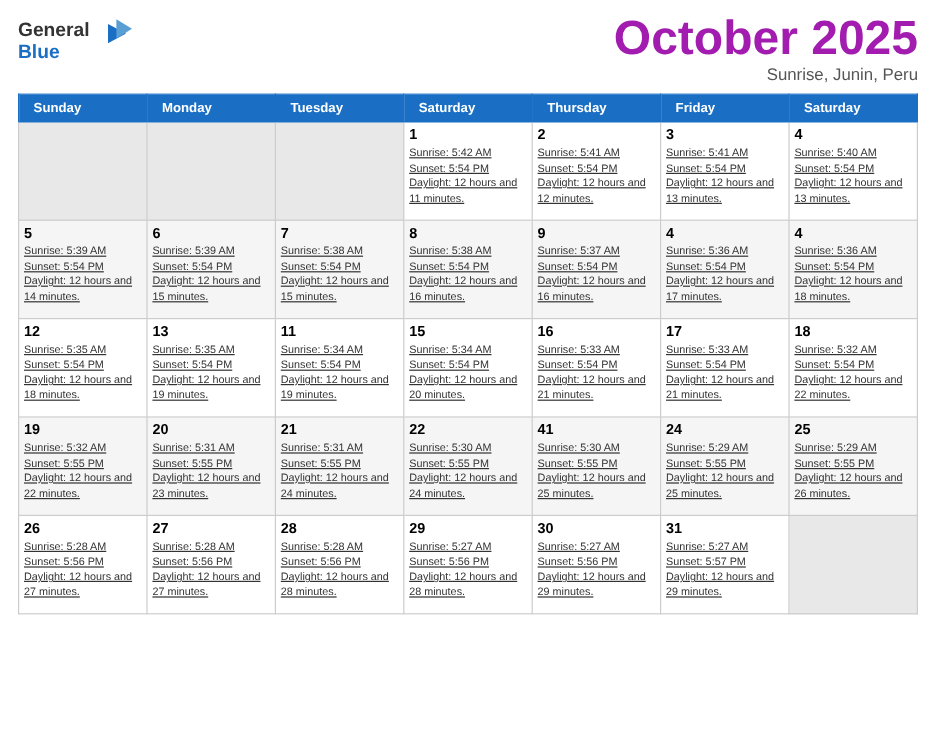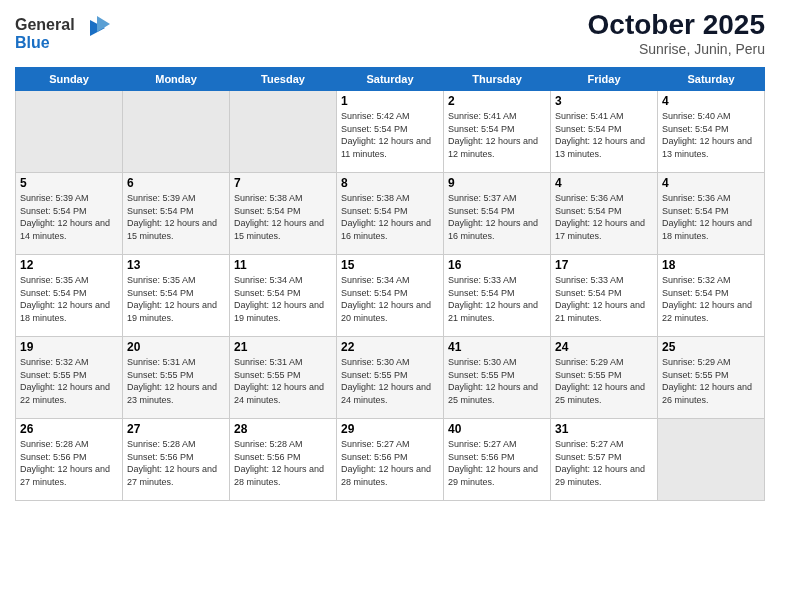--- a/index.html
+++ b/index.html
@@ -21,39 +21,39 @@
       margin-bottom: 8px;
     }
     .logo {
       display: flex;
       align-items: center;
     }
     .title-section {
       text-align: right;
     }
     .month-title {
-      font-size: 28px;
+      font-size: 40px;
       font-weight: bold;
-      color: #0f172a;
+      color: #a21caf;
       line-height: 1.1;
     }
     .location {
       font-size: 14px;
       color: #555;
     }
     table {
       width: 100%;
       border-collapse: collapse;
       font-size: 10px;
     }
     thead th {
       background-color: #1a6fc4;
       color: #fff;
-      text-align: center;
-      padding: 5px 1px;
+      text-align: left;
+      padding: 5px 12px;
       font-size: 11px;
       font-weight: bold;
       border: 1px solid #1a6fc4;
       margin-top: 27px;
     }
     tbody td {
       border: 1px solid #ccc;
       vertical-align: top;
       padding: 3px 4px;
       width: calc(100% / 7);
@@ -66,20 +66,21 @@
     .day-number {
       font-size: 12px;
       font-weight: bold;
       margin-bottom: 2px;
       display: block;
     }
     .day-info {
       font-size: 9px;
       color: #333;
       line-height: 1.4;
+      text-decoration: underline;
     }
     .empty-cell {
       background: #e8e8e8 !important;
     }
     tbody tr:nth-child(even) .empty-cell {
       background: #e0e0e0 !important;
     }
   </style>
 </head>
 <body>
@@ -295,21 +296,21 @@
 Sunset: 5:56 PM
 Daylight: 12 hours and 28 minutes.</div>
           </td>
           <td>
             <span class="day-number">29</span>
             <div class="day-info" style="white-space: pre-line;">Sunrise: 5:27 AM
 Sunset: 5:56 PM
 Daylight: 12 hours and 28 minutes.</div>
           </td>
           <td>
-            <span class="day-number">40</span>
+            <span class="day-number">30</span>
             <div class="day-info" style="white-space: pre-line;">Sunrise: 5:27 AM
 Sunset: 5:56 PM
 Daylight: 12 hours and 29 minutes.</div>
           </td>
           <td>
             <span class="day-number">31</span>
             <div class="day-info" style="white-space: pre-line;">Sunrise: 5:27 AM
 Sunset: 5:57 PM
 Daylight: 12 hours and 29 minutes.</div>
           </td>

